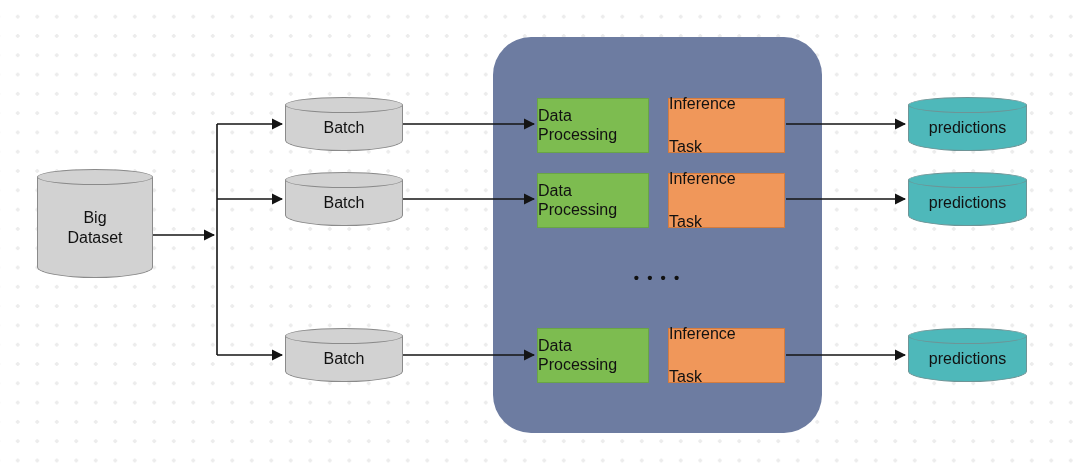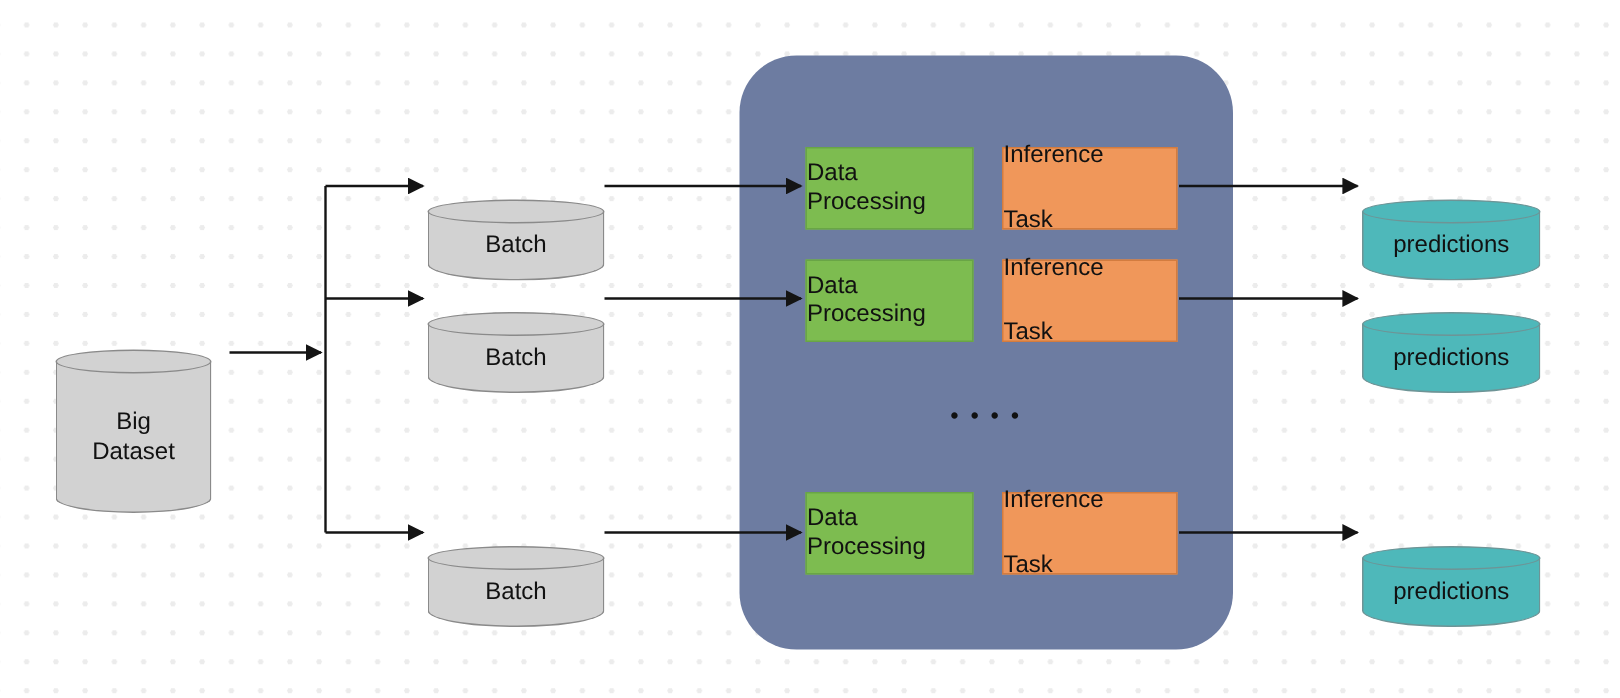--- a/index.html
+++ b/index.html
@@ -45,21 +45,21 @@
     position: absolute;
     left: 0; top: 0;
     z-index: 2;
   }
   .arrows line {
     stroke: var(--arrow);
     stroke-width: 1.6;
   }
   .arrowhead-path { fill: var(--arrow); }
 
-  .cyl { position: absolute; z-index: 3; margin-top: 36px; }
+  .cyl { position: absolute; z-index: 3; }
   .cyl-top {
     position: absolute; left: 0; right: 0; top: 0;
     height: 16px;
     border-radius: 50%;
     box-sizing: border-box;
     z-index: 2;
   }
   .cyl-body {
     position: absolute; left: 0; right: 0; top: 8px; bottom: 0;
     border-top: none !important;
@@ -119,21 +119,21 @@
     <line x1="217" y1="199" x2="282" y2="199" marker-end="url(#ah)"></line>
     <line x1="217" y1="355" x2="282" y2="355" marker-end="url(#ah)"></line>
     <line x1="403" y1="124" x2="534" y2="124" marker-end="url(#ah)"></line>
     <line x1="403" y1="199" x2="534" y2="199" marker-end="url(#ah)"></line>
     <line x1="403" y1="355" x2="534" y2="355" marker-end="url(#ah)"></line>
     <line x1="786" y1="124" x2="905" y2="124" marker-end="url(#ah)"></line>
     <line x1="786" y1="199" x2="905" y2="199" marker-end="url(#ah)"></line>
     <line x1="786" y1="355" x2="905" y2="355" marker-end="url(#ah)"></line>
   </svg>
 
-  <div class="cyl" style="left:37px;top:197px;width:104px;height:109px">
+  <div class="cyl" style="left:37px;top:169px;width:116px;height:109px">
     <div class="cyl-body gray"></div>
     <div class="cyl-top gray"></div>
     <div class="cyl-label">
       <div>Big</div>
       <div>Dataset</div>
     </div>
   </div>
 
   <div class="cyl" style="left:285px;top:97px;width:118px;height:54px">
     <div class="cyl-body gray"></div>

